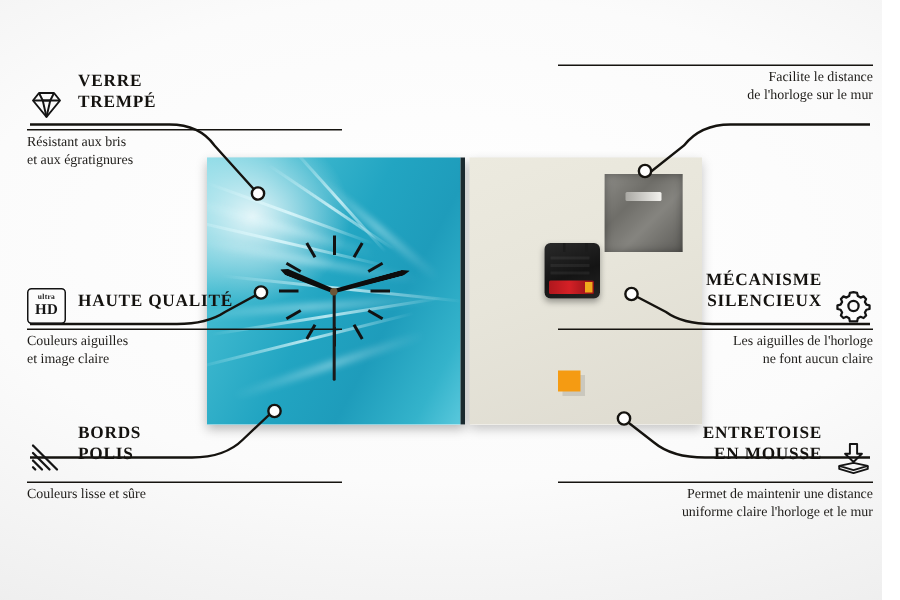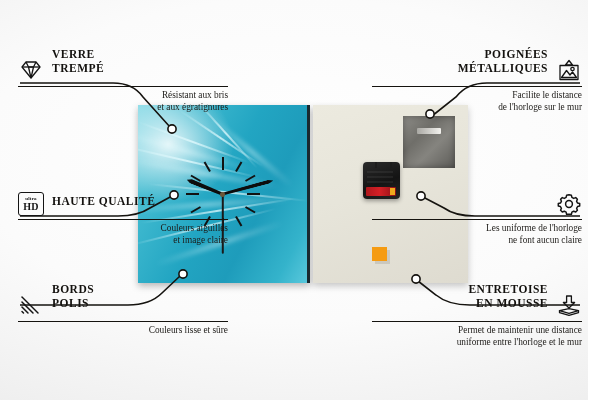--- a/index.html
+++ b/index.html
@@ -227,21 +227,21 @@
     background: #15130f;
     margin: 3px 0 3px 0;
   }
   .callout .desc {
     font-size: 9.3px;
     line-height: 1.28;
     color: #1d1b18;
   }
   .callout.left .head { justify-content: flex-start; }
   .callout.left .title { text-align: left; }
-  .callout.left .desc { text-align: right; }
+  .callout.left .desc { text-align: left; }
   .callout.right .head { justify-content: flex-end; }
   .callout.right .title { text-align: right; }
   .callout.right .desc { text-align: right; }
 
   .ico {
     flex: 0 0 auto;
     width: 26px;
     height: 24px;
     display: block;
     margin-top: 19px;
@@ -420,57 +420,45 @@
         <span>POLIS</span>
       </span>
     </div>
     <div class="rule"></div>
     <div class="desc">
       <span>Couleurs lisse et sûre</span>
     </div>
   </div>
 
   <div class="callout right" style="left:372px; top:40px;">
+    <div class="rule"></div>
+    <div class="desc">
+      <span>Facilite le distance</span><br>
+      <span>de l'horloge sur le mur</span>
+    </div>
+  </div>
+
+  <div class="callout right" style="left:372px; top:173px;">
     <div class="head">
       <span class="title">
-        <span>POIGNÉES</span><br>
-        <span>MÉTALLIQUES</span>
-      </span>
-      <span class="ico">
-        <svg width="26" height="24" viewBox="0 0 26 24">
-          <g fill="none" stroke="#141414" stroke-width="1.3" stroke-linejoin="round">
-            <path d="M13,1.5 L9.5,6 L16.5,6 Z"></path>
-            <rect x="4" y="6.5" width="18" height="14"></rect>
-            <path d="M5.5,18.5 L10.5,11.5 L14,16 L16.5,13 L20.5,18.5 Z"></path>
-            <circle cx="16.5" cy="10" r="1.7"></circle>
-          </g>
-        </svg>
-      </span>
-    </div>
-    <div class="rule"></div>
-    <div class="desc">
-      <span>Facilite le distance</span><br>
-      <span>de l'horloge sur le mur</span>
-    </div>
-  </div>
-
-  <div class="callout right" style="left:372px; top:173px;">
-    <div class="head">
+        <span>MÉCANISME</span><br>
+        <span>SILENCIEUX</span>
+      </span>
       <span class="ico">
         <svg width="26" height="24" viewBox="0 0 26 24">
           <g fill="none" stroke="#141414" stroke-width="1.5" stroke-linejoin="round">
             <path d="M13,2.8 l2.4,0.5 0.5,2.1 1.8,1.0 2.0,-0.8 1.7,1.7 -0.8,2.0 1.0,1.8 2.1,0.5 0,2.4 -2.1,0.5 -1.0,1.8 0.8,2.0 -1.7,1.7 -2.0,-0.8 -1.8,1.0 -0.5,2.1 -2.4,0 -2.4,0 -0.5,-2.1 -1.8,-1.0 -2.0,0.8 -1.7,-1.7 0.8,-2.0 -1.0,-1.8 -2.1,-0.5 0,-2.4 2.1,-0.5 1.0,-1.8 -0.8,-2.0 1.7,-1.7 2.0,0.8 1.8,-1.0 0.5,-2.1 z"></path>
             <circle cx="13" cy="12" r="3.4"></circle>
           </g>
         </svg>
       </span>
     </div>
     <div class="rule"></div>
     <div class="desc">
-      <span>Les uniforme de l'horloge</span><br>
+      <span>Les aiguilles de l'horloge</span><br>
       <span>ne font aucun claire</span>
     </div>
   </div>
 
   <div class="callout right" style="left:372px; top:275px;font-family:Liberation Serif, serif;">
     <div class="head">
       <span class="title">
         <span>ENTRETOISE</span><br>
         <span>EN MOUSSE</span>
       </span>
@@ -480,17 +468,17 @@
             <path d="M10.6,2 L15.4,2 L15.4,8.5 L18.6,8.5 L13,14 L7.4,8.5 L10.6,8.5 Z"></path>
             <path d="M13,14.6 L22.5,16.6 L13,19.4 L3.5,16.6 Z"></path>
             <path d="M3.5,16.6 L3.5,18.6 L13,21.4 L22.5,18.6 L22.5,16.6"></path>
           </g>
         </svg>
       </span>
     </div>
     <div class="rule"></div>
     <div class="desc">
       <span>Permet de maintenir une distance</span><br>
-      <span>uniforme entre l'horloge et le mur</span>
+      <span>uniforme claire l'horloge et le mur</span>
     </div>
   </div>
 
 </div>
 
 </body></html>

